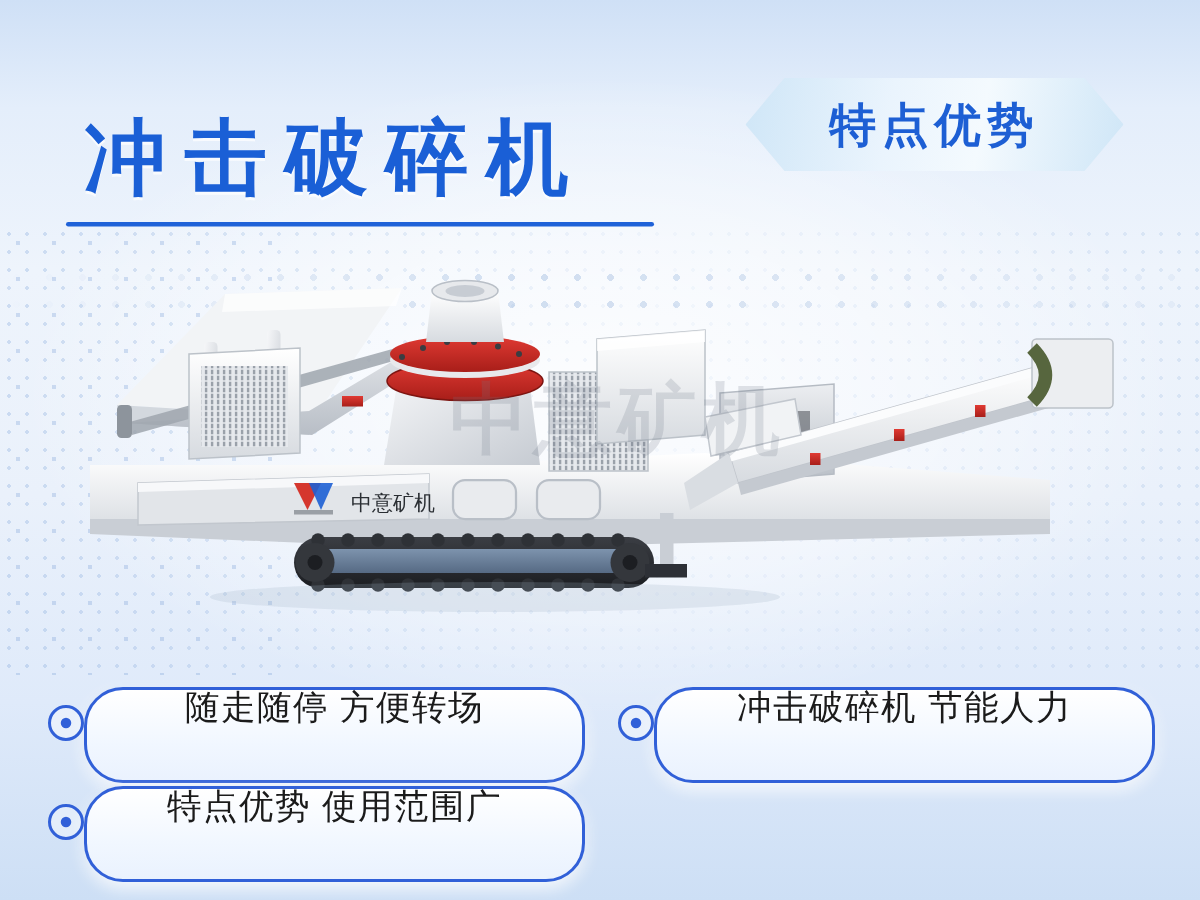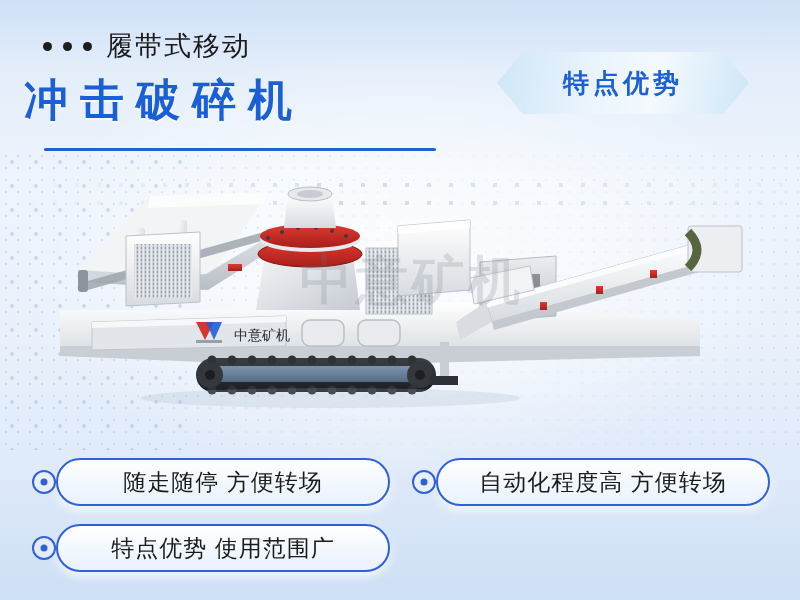--- a/index.html
+++ b/index.html
@@ -46,42 +46,42 @@
   .kicker{
     position:absolute;left:43px;top:33px;display:flex;align-items:center;gap:14px;
   }
   .kdots{display:flex;gap:11px;align-items:center;}
   .kdots i{display:block;width:9px;height:9px;border-radius:50%;background:#1d1d1d;}
   .kicker-text{
     font-size:27px;color:#1a1a1a;letter-spacing:2px;line-height:1;
     font-family:"Liberation Sans","DejaVu Sans",sans-serif;
   }
   .title{
-    position:absolute;left:24px;top:78px;
-    font-size:44px;font-weight:bold;color:#1a5fd6;letter-spacing:12px;
+    position:absolute;left:56px;top:78px;
+    font-size:55px;font-weight:bold;color:#1a5fd6;letter-spacing:12px;
     line-height:1;white-space:nowrap;
     text-shadow:0 2px 0 rgba(255,255,255,.7);
     font-family:"Liberation Sans","DejaVu Sans",sans-serif;
   }
   .title-rule{
     position:absolute;left:44px;top:148px;width:392px;height:3px;
     background:#1f62d8;border-radius:2px;
   }
 
   
   .badge{
     position:absolute;left:497px;top:52px;width:252px;height:62px;
     display:flex;align-items:center;justify-content:center;
     background:linear-gradient(100deg,#cfe6f7 0%,#eaf4fd 38%,#f4fafe 62%,#cfe6f7 100%);
     -webkit-clip-path:polygon(26px 0,226px 0,252px 31px,226px 62px,26px 62px,0 31px);
             clip-path:polygon(26px 0,226px 0,252px 31px,226px 62px,26px 62px,0 31px);
     filter:drop-shadow(0 2px 4px rgba(120,160,210,.35));
   }
   .badge-text{
-    font-size:26px;font-weight:bold;color:#1d5fd4;letter-spacing:4px;line-height:1;
+    font-size:31px;font-weight:bold;color:#1d5fd4;letter-spacing:4px;line-height:1;
     font-family:"Liberation Sans","DejaVu Sans",sans-serif;
   }
 
   
   .machine{position:absolute;left:0;top:170px;width:800px;height:260px;}
   .machine svg{display:block;}
 
   
   .watermark{
     position:absolute;left:300px;top:240px;width:230px;height:80px;
@@ -91,25 +91,25 @@
   }
 
   
   .features{
     position:absolute;left:0;top:458px;width:800px;
     display:grid;grid-template-columns:1fr 1fr;
     gap:18px 22px;padding:0 30px 0 32px;box-sizing:border-box;
   }
   .pill-wrap{position:relative;height:48px;}
   .pill{
-    position:absolute;left:24px;top:0;right:0;height:48px;
+    position:absolute;left:24px;top:0;right:0;height:64px;
     border:2px solid #3160d8;border-radius:26px;
     background:linear-gradient(to bottom,#ffffff 0%,#f1f7ff 60%,#eaf2fe 100%);
     box-shadow:0 4px 10px rgba(255,255,255,.95),0 2px 5px rgba(130,165,215,.28);
-    display:flex;align-items:center;justify-content:center;
+    display:flex;justify-content:center;
     box-sizing:border-box;
   }
   .pill-label{
     font-size:23px;color:#1b1b1b;letter-spacing:1px;line-height:1;white-space:nowrap;
     font-family:"Liberation Sans","DejaVu Sans",sans-serif;
   }
   .pill-marker{
     position:absolute;left:0;top:12px;width:24px;height:24px;
     border:2px solid #3160d8;border-radius:50%;
     background:rgba(255,255,255,.35);box-sizing:border-box;z-index:3;
@@ -123,28 +123,20 @@
 </head>
 <body>
 
 <div id="poster">
 
   <div class="glow"></div>
   <div class="dots"></div>
   <div class="dots2"></div>
   <div class="dotsbottom"></div>
 
-  <div class="kicker">
-    <span class="kdots">
-      <i></i>
-        <i></i>
-        <i></i>
-    </span>
-    <span class="kicker-text">履带式移动</span>
-  </div>
 
   <div class="title">冲击破碎机</div>
   <div class="title-rule"></div>
 
   <div class="badge">
     <span class="badge-text">特点优势</span>
   </div>
 
   <div class="machine">
     <svg width="800" height="260" viewBox="0 0 800 260" xmlns="http://www.w3.org/2000/svg">
@@ -332,21 +324,21 @@
 
     <div class="pill-wrap">
       <div class="pill">
         <span class="pill-label">随走随停 方便转场</span>
       </div>
       <div class="pill-marker"></div>
     </div>
 
     <div class="pill-wrap">
       <div class="pill">
-        <span class="pill-label">自动化程度高 方便转场</span>
+        <span class="pill-label">冲击破碎机 节能人力</span>
       </div>
       <div class="pill-marker"></div>
     </div>
 
     <div class="pill-wrap">
       <div class="pill">
         <span class="pill-label">特点优势 使用范围广</span>
       </div>
       <div class="pill-marker"></div>
     </div>

